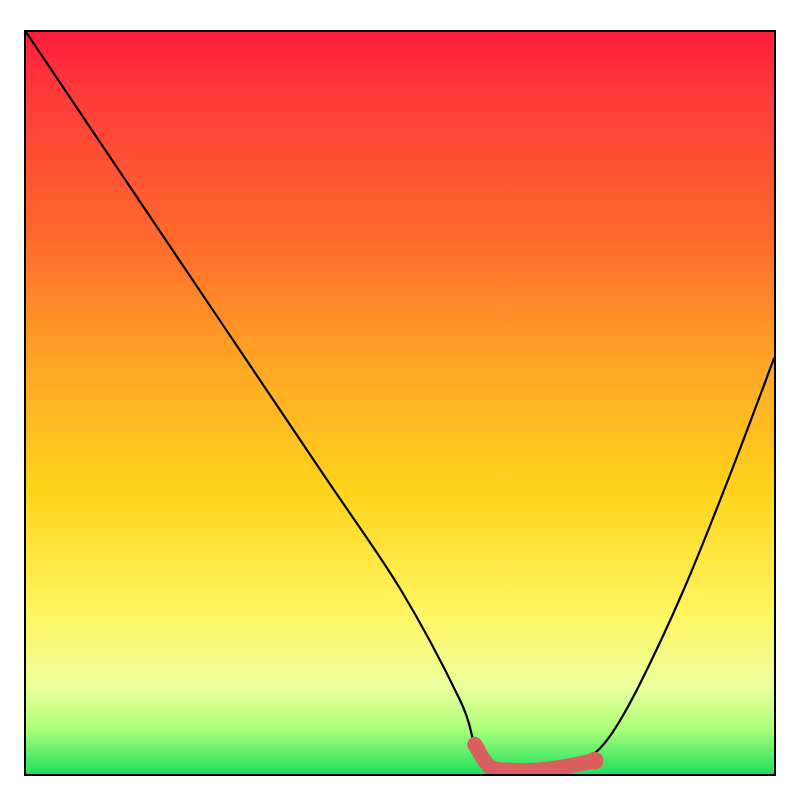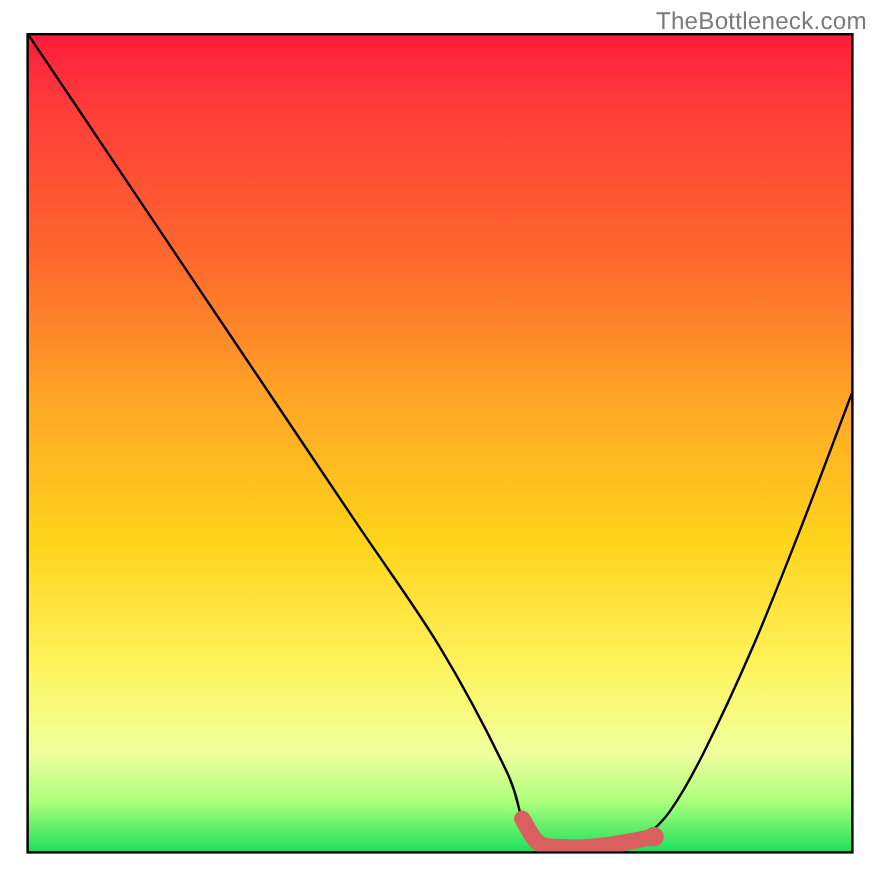--- a/index.html
+++ b/index.html
@@ -66,21 +66,20 @@
     top: 0;
     width: 100%;
     height: 100%;
   }
 </style>
 </head>
 <body>
 
 <div class="container">
 
-  <div class="watermark">TheBottleneck.com</div>
 
   <div class="plot-frame">
     <div class="plot-inner">
       <div class="gradient-bg"></div>
 
       <svg class="curves" viewBox="0 0 748 742" preserveAspectRatio="none">
 
         <path fill="none" stroke="#000" stroke-width="2.2" stroke-linecap="round" stroke-linejoin="round" d="M 0 0 C 12.466666666666667 18.55000000000001, 49.86666666666666 74.20000000000007, 74.8 111.30000000000007 C 99.73333333333333 148.40000000000006, 124.66666666666666 185.50000000000003, 149.6 222.60000000000002 C 174.53333333333333 259.7, 199.46666666666667 296.79999999999995, 224.4 333.9 C 249.33333333333334 371, 274.26666666666665 408.09999999999997, 299.2 445.2 C 324.1333333333333 482.3, 351.56 519.4, 374 556.5 C 396.44 593.6, 421.37333333333333 641.8299999999999, 433.84 667.8 C 446.3066666666666 693.77, 443.81333333333333 701.19, 448.8 712.32 C 453.7866666666667 723.45, 457.52666666666664 730.2516666666668, 463.76 734.58 C 469.99333333333334 738.9083333333333, 478.71999999999997 737.6716666666666, 486.2 738.29 C 493.68 738.9083333333333, 499.9133333333334 738.9083333333333, 508.64000000000004 738.29 C 517.3666666666667 737.6716666666666, 529.8333333333333 736.4350000000001, 538.56 734.58 C 547.2866666666666 732.725, 553.52 732.1066666666667, 561 727.16 C 568.48 722.2133333333333, 574.7133333333334 717.2666666666667, 583.44 704.9 C 592.1666666666667 692.5333333333333, 600.8933333333333 677.6933333333334, 613.36 652.96 C 625.8266666666667 628.2266666666667, 643.28 591.1266666666667, 658.24 556.5 C 673.2 521.8733333333333, 688.16 483.53666666666663, 703.12 445.2 C 718.08 406.86333333333334, 740.52 346.26666666666665, 748 326.47999999999996"></path>
 
         <path fill="none" stroke="#d9605f" stroke-width="15" stroke-linecap="round" stroke-linejoin="round" d="M 448.8 712.32 C 451.29333333333335 716.0300000000001, 457.52666666666664 730.2516666666668, 463.76 734.58 C 469.99333333333334 738.9083333333333, 478.71999999999997 737.6716666666666, 486.2 738.29 C 493.68 738.9083333333333, 499.9133333333334 738.9083333333333, 508.64000000000004 738.29 C 517.3666666666667 737.6716666666666, 528.5866666666666 736.1876666666667, 538.56 734.58 C 548.5333333333333 732.9723333333334, 563.4933333333333 729.6333333333333, 568.48 728.644"></path>

